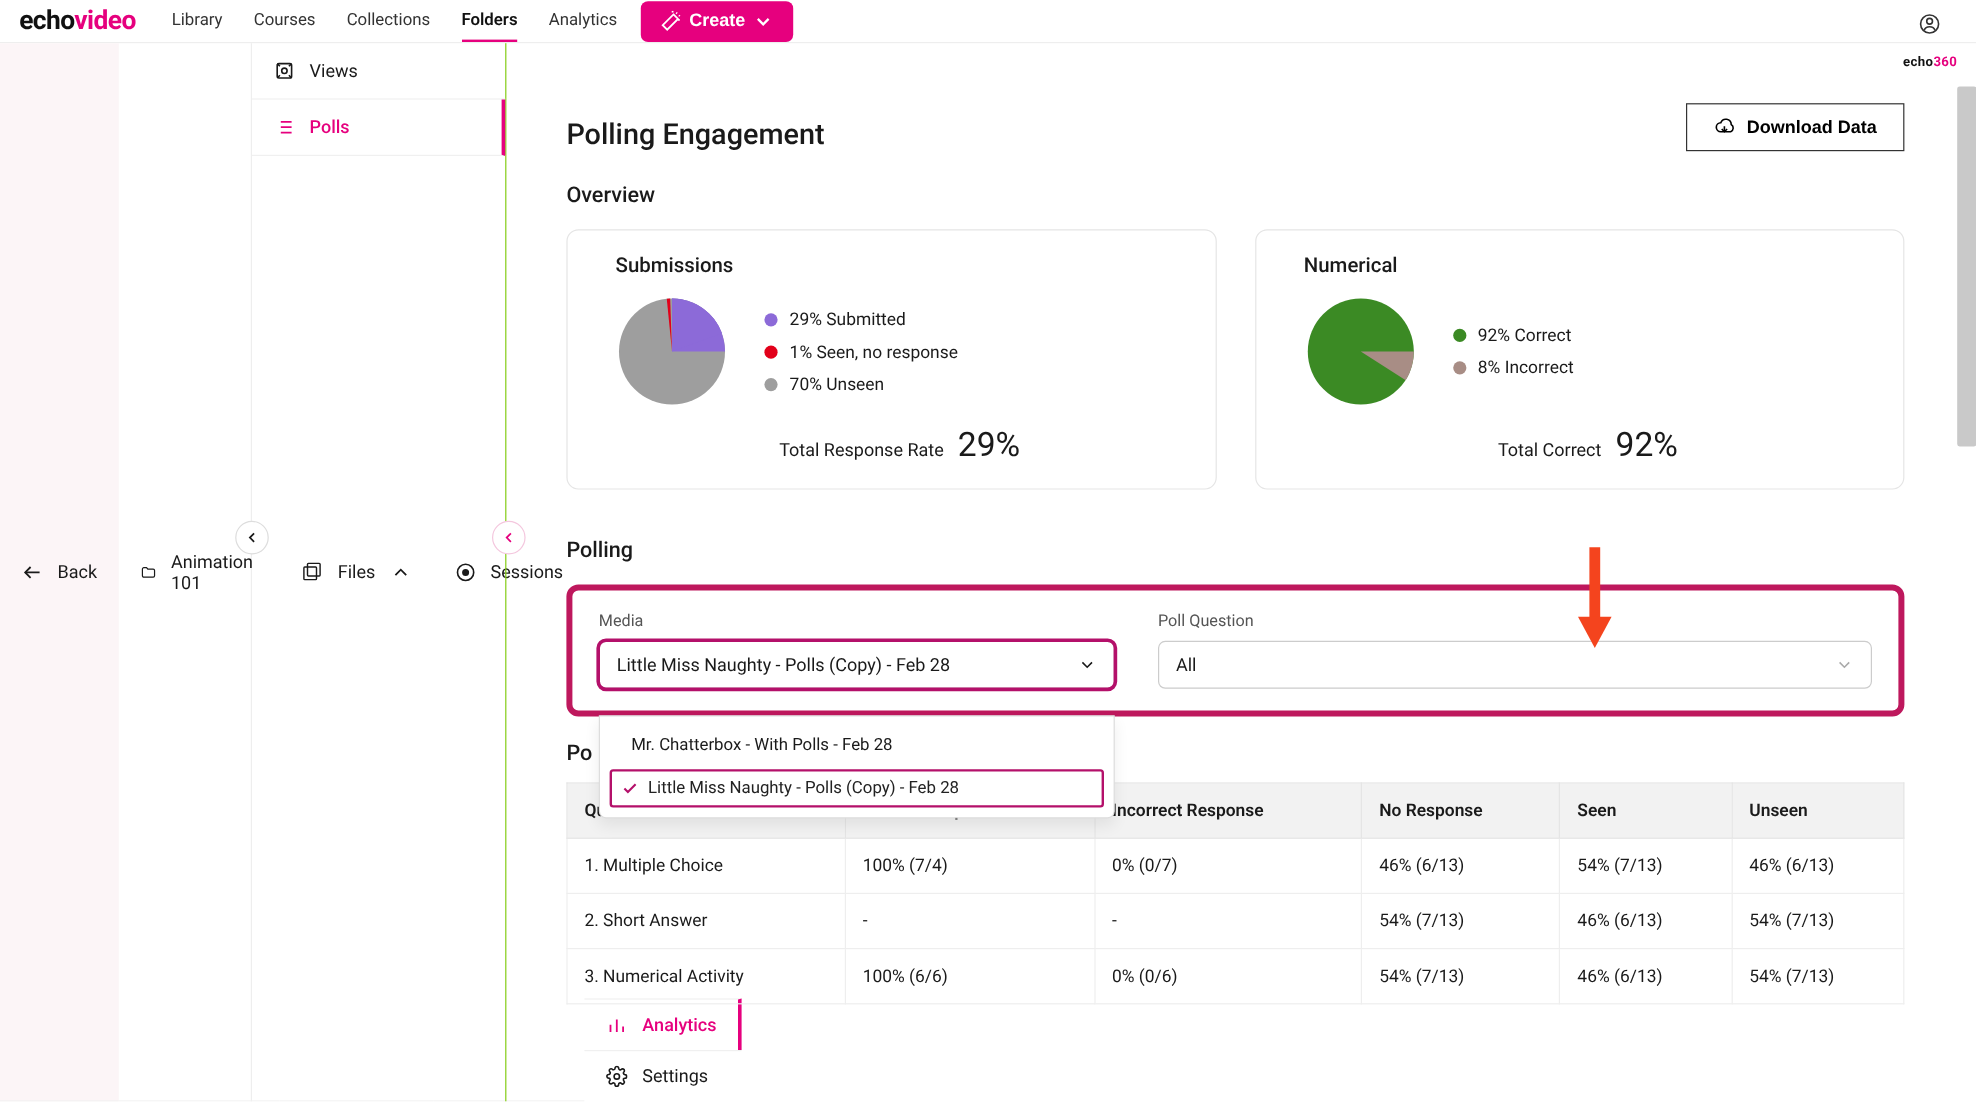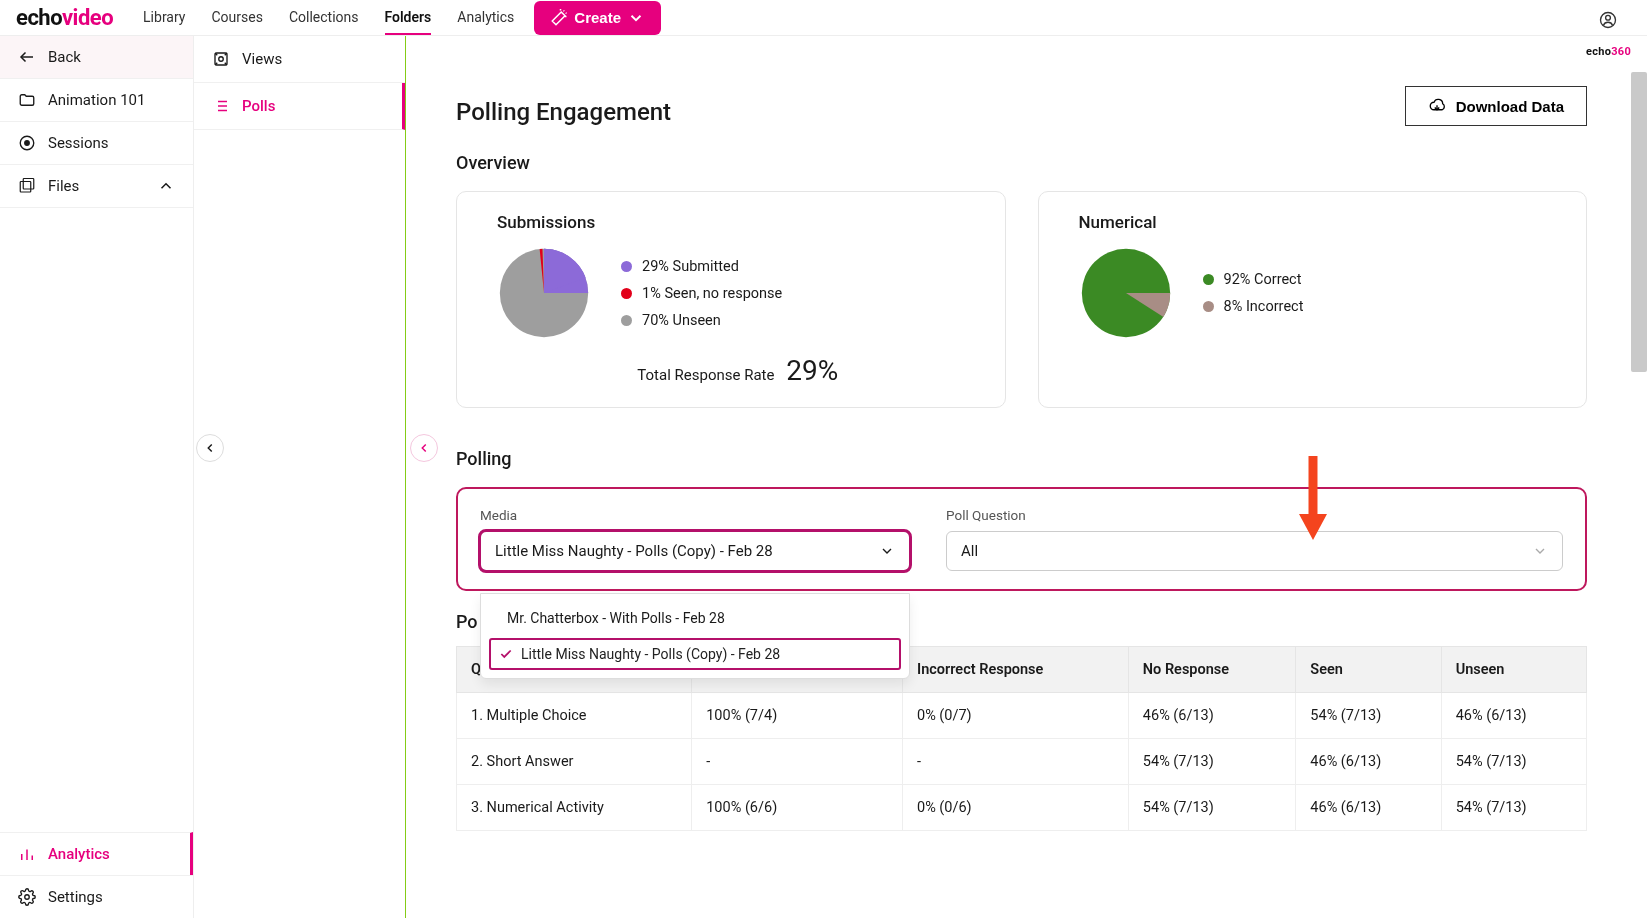--- a/index.html
+++ b/index.html
@@ -15,21 +15,21 @@
   .nav a { color: #333; text-decoration: none; font-size: 14px; padding: 8px 0; }
   .nav a.active { font-weight: 600; border-bottom: 2px solid #e6007e; color: #111; }
   .create-btn { margin-left: 20px; background: #e6007e; color: #fff; border: none; border-radius: 6px; padding: 8px 16px; font-size: 15px; font-weight: 600; display: flex; align-items: center; gap: 6px; cursor: pointer; }
   .top-right { margin-left: auto; display: flex; align-items: center; gap: 16px; color: #333; flex-direction: column; }
   .brand-small { font-size: 11px; font-weight: 700; letter-spacing: 0.3px; }
   .brand-small .echo { color: #111; }
   .brand-small .three { color: #e6007e; }
 
   
   .body-row { display: flex; flex: 1; min-height: 0; position: relative; }
-  .sidebar1 { width: 194px; border-right: 1px solid #eee; display: flex; flex-direction: column; }
+  .sidebar1 { width: 210px; border-right: 1px solid #eee; display: flex; }
   .sidebar2 { width: 212px; border-right: 1px solid #84cc16; }
   .content-wrap { flex: 1; overflow-y: auto; position: relative; }
   .content { padding: 50px 60px 40px 50px; }
 
   .s1-item { display: flex; align-items: center; gap: 12px; padding: 12px 18px; border-bottom: 1px solid #f0f0f0; cursor: pointer; font-size: 15px; }
   .s1-item.back { background: #fcf5f7; }
   .s1-item .chev { margin-left: auto; }
   .s1-bottom { margin-top: auto; }
   .s1-bottom .s1-item { border-top: 1px solid #f0f0f0; border-bottom: none; }
   .s1-bottom .s1-item.analytics { color: #e6007e; border-right: 3px solid #e6007e; font-weight: 500; }
@@ -52,21 +52,21 @@
   .card { flex: 1; border: 1px solid #e5e5e5; border-radius: 10px; padding: 20px 26px 20px 40px; min-width: 0; }
   .card h3 { font-size: 17px; font-weight: 500; margin-bottom: 14px; }
   .card-body { display: flex; align-items: center; gap: 30px; }
   .pie { width: 94px; height: 94px; }
   .legend { display: flex; flex-direction: column; gap: 10px; font-size: 14.5px; }
   .legend-row { display: flex; align-items: center; gap: 10px; }
   .dot { width: 11px; height: 11px; border-radius: 50%; flex-shrink: 0; }
   .card-footer { text-align: center; margin-top: 14px; font-size: 15px; }
   .card-footer .big { font-size: 28px; font-weight: 400; margin-left: 8px; }
 
-  .filter-box { border: 2px solid #be185d; border-radius: 10px; padding: 18px 22px; margin-bottom: 30px; display: flex; gap: 36px; position: relative; }
+  .filter-box { border: 5px solid #be185d; border-radius: 10px; padding: 18px 22px; margin-bottom: 30px; display: flex; gap: 36px; position: relative; }
   .filter-col { flex: 1; position: relative; }
   .filter-col label { font-size: 13.5px; color: #555; display: block; margin-bottom: 8px; }
   .select { border: 1px solid #ccc; border-radius: 6px; padding: 10px 14px; font-size: 15px; display: flex; justify-content: space-between; align-items: center; cursor: pointer; background: #fff; }
   .select.hl { outline: 3px solid #b4106a; outline-offset: -1px; }
 
   .dropdown { position: absolute; top: 86px; left: 0; right: 0; background: #fff; border: 1px solid #ddd; border-radius: 0 0 6px 6px; box-shadow: 0 6px 12px rgba(0,0,0,0.07); z-index: 10; padding: 6px 0; }
   .dd-item { padding: 10px 26px; font-size: 14px; cursor: pointer; display: flex; align-items: center; gap: 8px; }
   .dd-item.sel { outline: 2px solid #b4106a; outline-offset: -4px; border-radius: 5px; margin: 0 6px; padding-left: 12px; color: #222; }
   .dd-item.sel svg { color: #b4106a; }
 
@@ -141,35 +141,35 @@
           </svg>
         <span>Back</span>
       </div>
       <div class="s1-item">
         <svg class="icon" viewBox="0 0 24 24" fill="none" stroke="currentColor" stroke-width="1.8">
             <path d="M3 7a2 2 0 0 1 2-2h4l2 2h8a2 2 0 0 1 2 2v8a2 2 0 0 1-2 2H5a2 2 0 0 1-2-2z"></path>
           </svg>
         <span>Animation 101</span>
       </div>
       <div class="s1-item">
-        <svg class="icon" viewBox="0 0 24 24" fill="none" stroke="currentColor" stroke-width="1.8">
-            <circle cx="12" cy="12" r="9"></circle>
-            <circle cx="12" cy="12" r="3" fill="currentColor"></circle>
-          </svg>
-        <span>Sessions</span>
-      </div>
-      <div class="s1-item">
         <svg class="icon" viewBox="0 0 24 24" fill="none" stroke="currentColor" stroke-width="1.6">
             <rect x="3" y="6" width="14" height="14" rx="1"></rect>
             <rect x="7" y="2" width="14" height="14" rx="1"></rect>
           </svg>
         <span>Files</span>
         <svg class="icon chev" viewBox="0 0 24 24" fill="none" stroke="currentColor" stroke-width="2">
             <polyline points="6 15 12 9 18 15"></polyline>
           </svg>
+      </div>
+      <div class="s1-item">
+        <svg class="icon" viewBox="0 0 24 24" fill="none" stroke="currentColor" stroke-width="1.8">
+            <circle cx="12" cy="12" r="9"></circle>
+            <circle cx="12" cy="12" r="3" fill="currentColor"></circle>
+          </svg>
+        <span>Sessions</span>
       </div>
       <div class="s1-bottom">
         <div class="s1-item analytics">
           <svg class="icon" viewBox="0 0 24 24" fill="none" stroke="currentColor" stroke-width="2">
               <line x1="5" y1="20" x2="5" y2="12"></line>
               <line x1="12" y1="20" x2="12" y2="6"></line>
               <line x1="19" y1="20" x2="19" y2="14"></line>
             </svg>
           <span>Analytics</span>
         </div>
@@ -275,20 +275,24 @@
               <div class="legend">
                 <div class="legend-row">
                   <span class="dot" style="background:#3b8a24"></span>
                   <span><span>92%</span> <span>Correct</span></span>
                 </div>
                 <div class="legend-row">
                   <span class="dot" style="background:#a88d85"></span>
                   <span><span>8%</span> <span>Incorrect</span></span>
                 </div>
               </div>
+            </div>
+            <div class="card-footer">
+              <span>Total Correct</span>
+              <span class="big">92%</span>
             </div>
           </div>
         </div>
 
         <h2 class="section">Polling</h2>
 
         <svg class="arrow" width="40" height="90" viewBox="0 0 40 90">
           <line x1="20" y1="4" x2="20" y2="70" stroke="#f4441e" stroke-width="9"></line>
           <polygon points="6,62 34,62 20,88" fill="#f4441e"></polygon>
         </svg>

